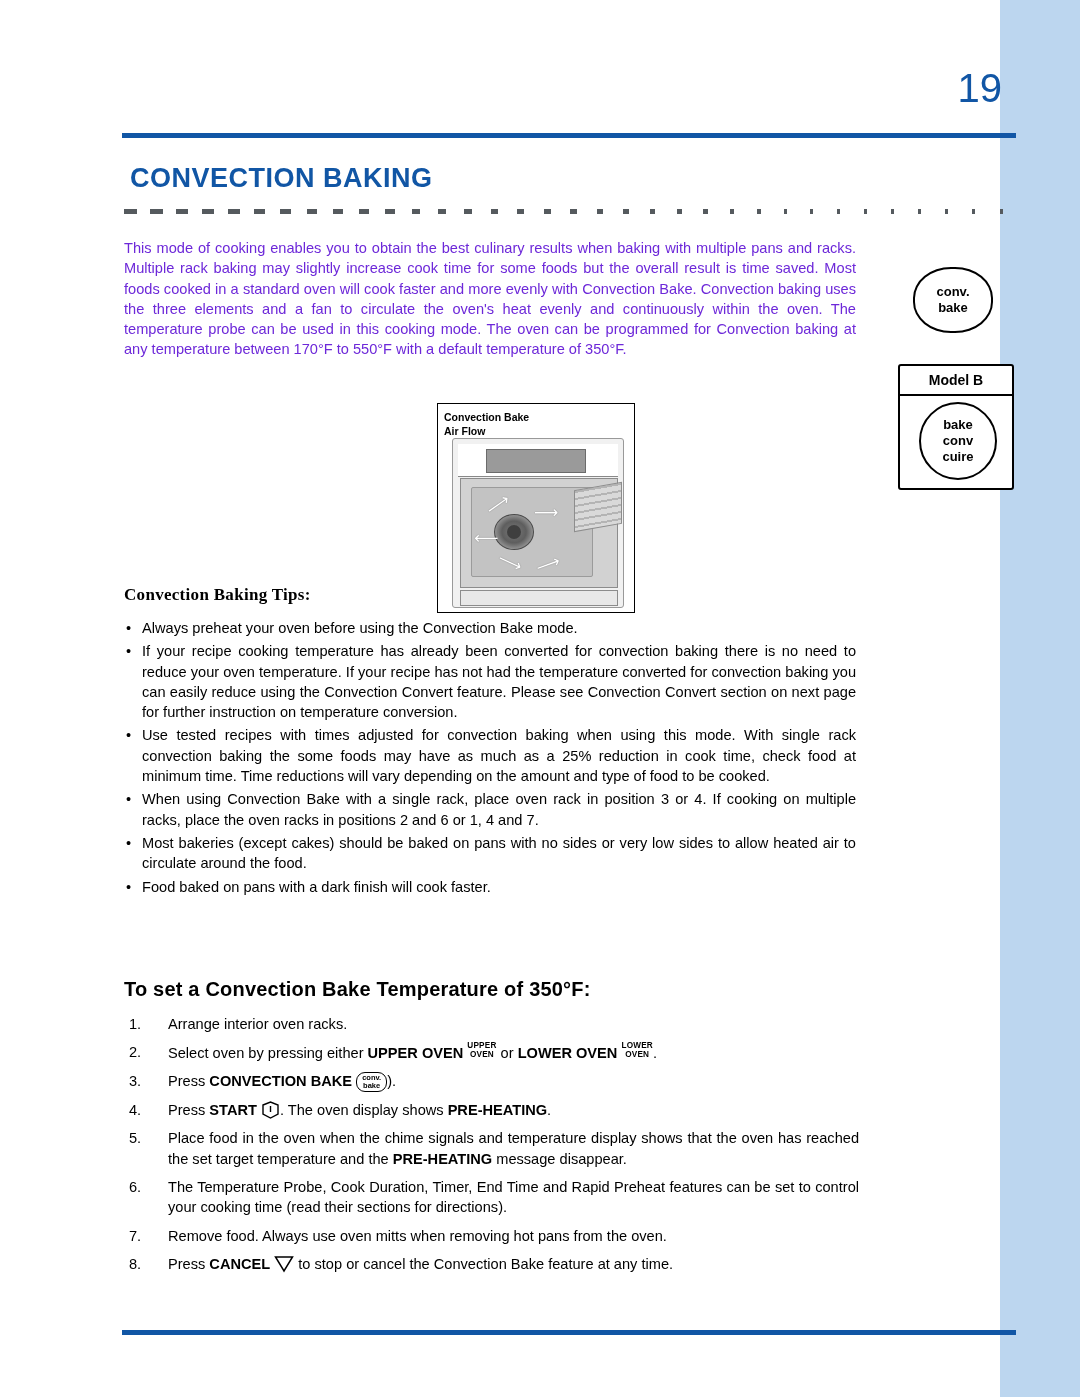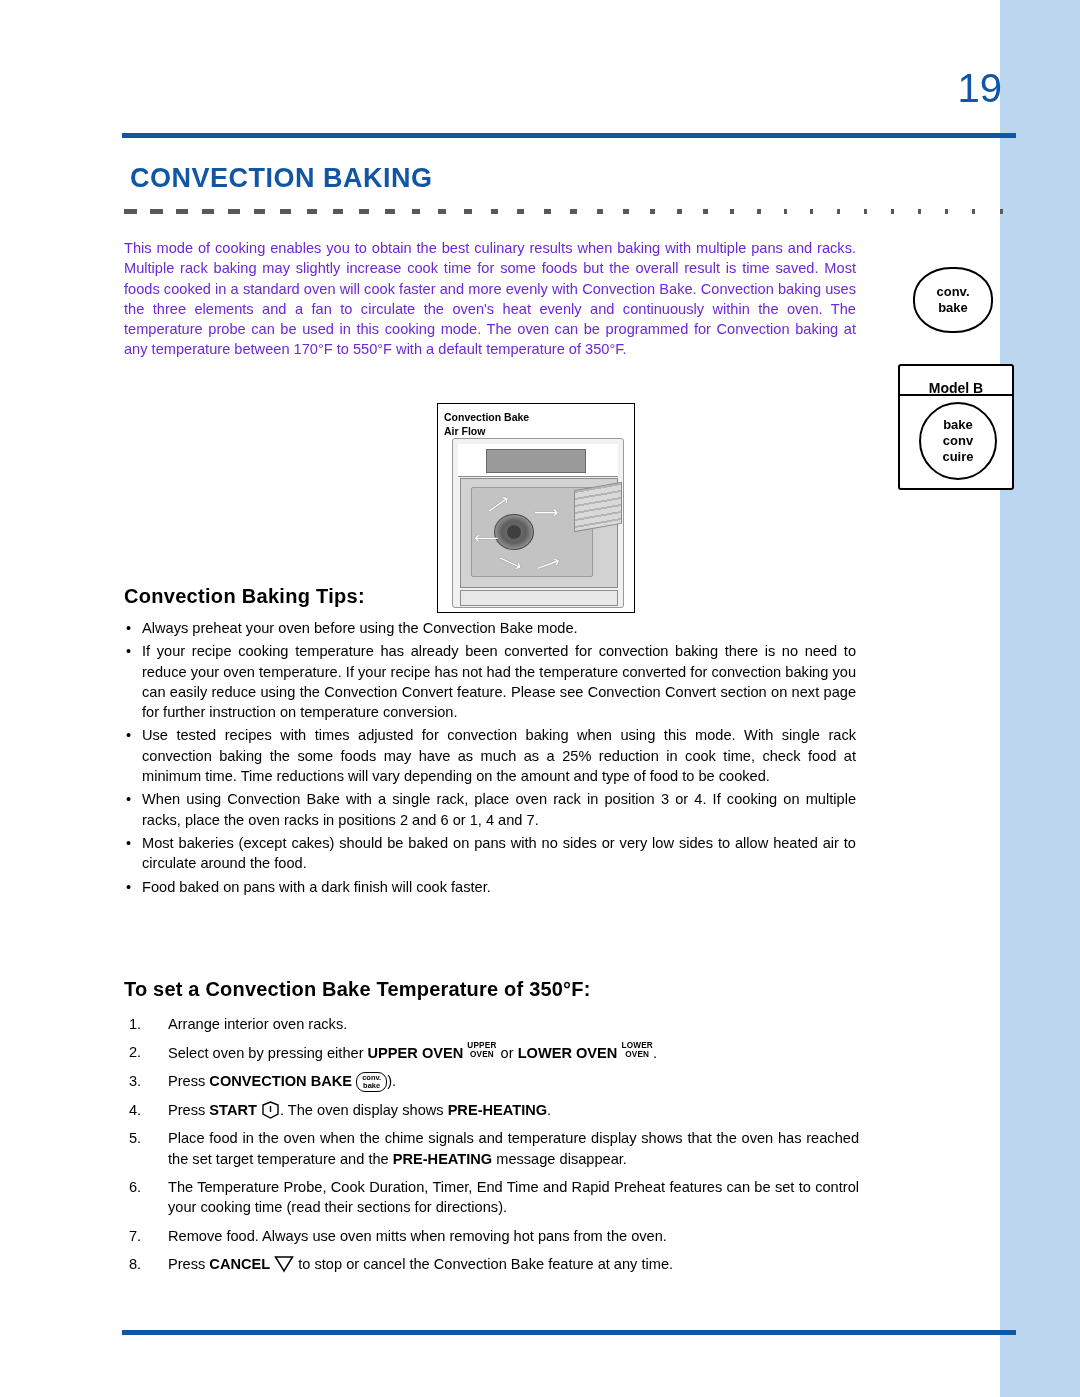--- a/index.html
+++ b/index.html
@@ -207,24 +207,25 @@
     width: 156px;
     height: 14px;
     background: #e8e8e8;
     border: 1px solid #8c8c8c;
   }
   
   .tips-heading {
     position: absolute;
     left: 124px;
     top: 585px;
-    font-size: 20px;
+    font-size: 17px;
     font-weight: bold;
     color: #000;
     letter-spacing: 0.3px;
+    font-family: Liberation Serif, serif;
   }
   .tips-list {
     position: absolute;
     left: 124px;
     top: 618px;
     width: 732px;
     font-size: 14.6px;
     line-height: 20.3px;
     color: #000;
   }
@@ -329,21 +330,21 @@
     top: 364px;
     width: 112px;
     height: 122px;
     border: 2px solid #000;
     background: #fff;
     border-radius: 3px;
   }
   .model-b-label {
     position: absolute;
     left: 0;
-    top: 14px;
+    top: 6px;
     width: 112px;
     text-align: center;
     font-size: 14px;
     font-weight: bold;
   }
   .model-b-sep {
     position: absolute;
     left: 0;
     top: 28px;
     width: 112px;

